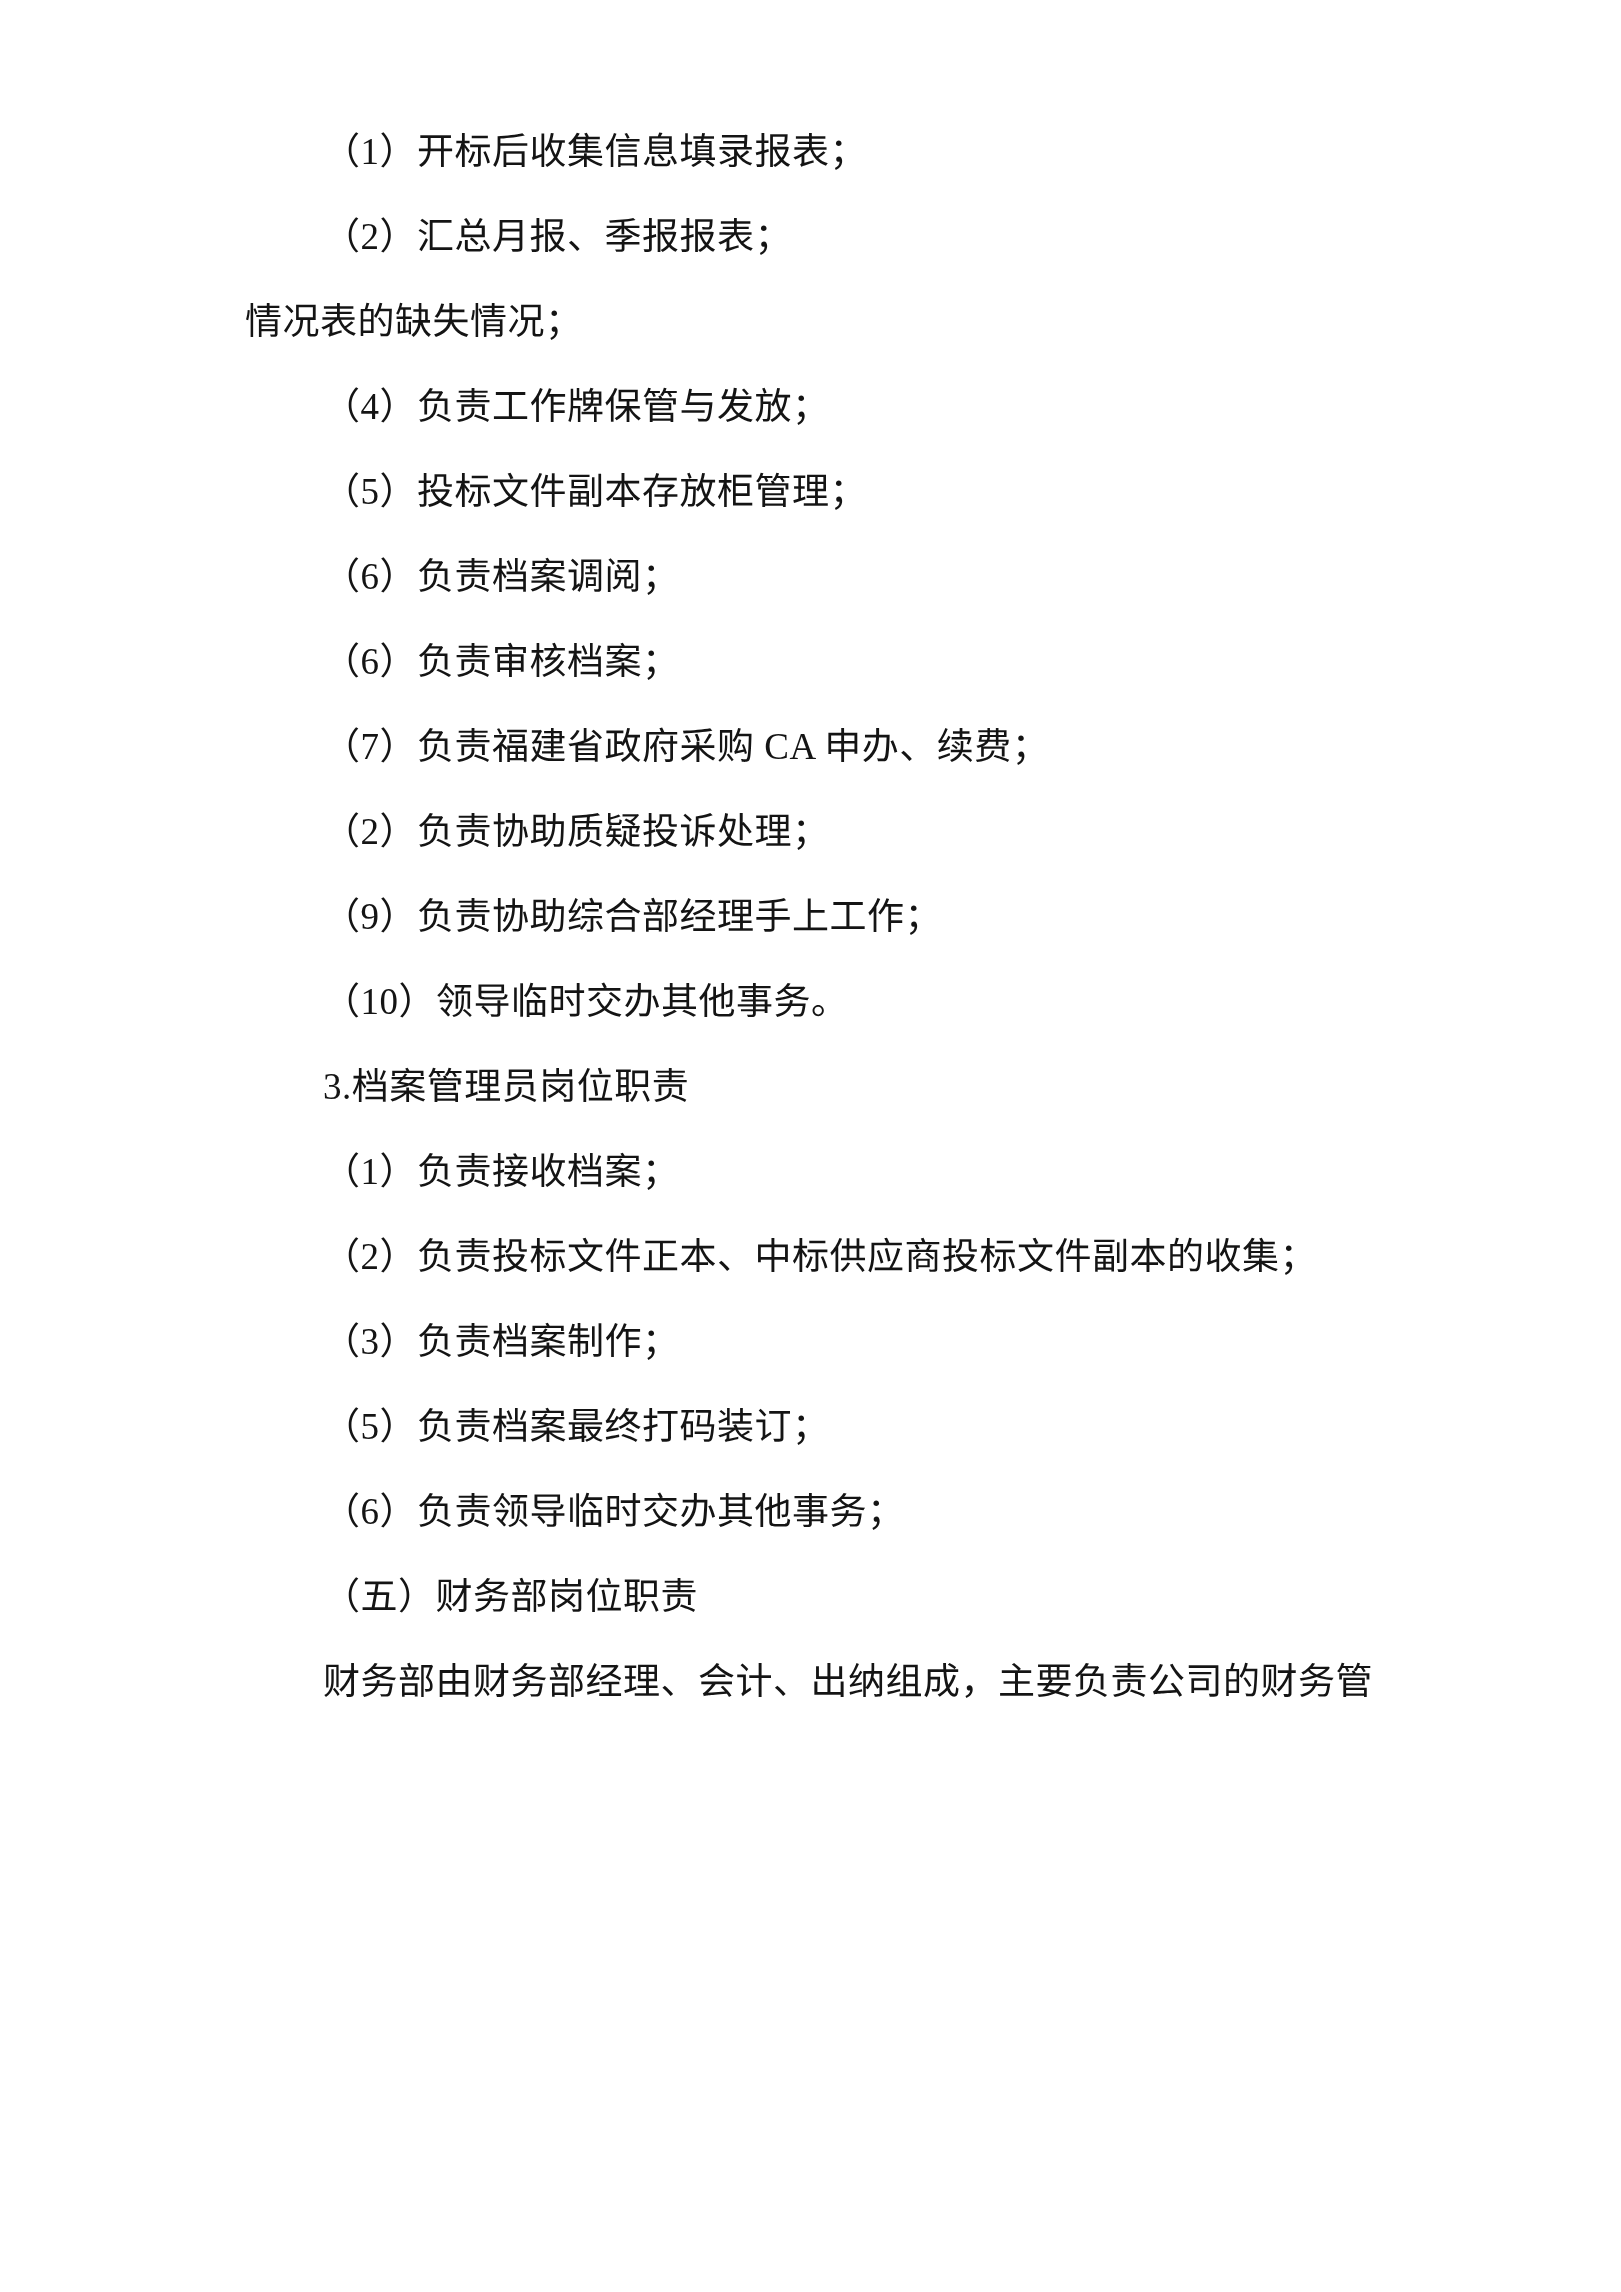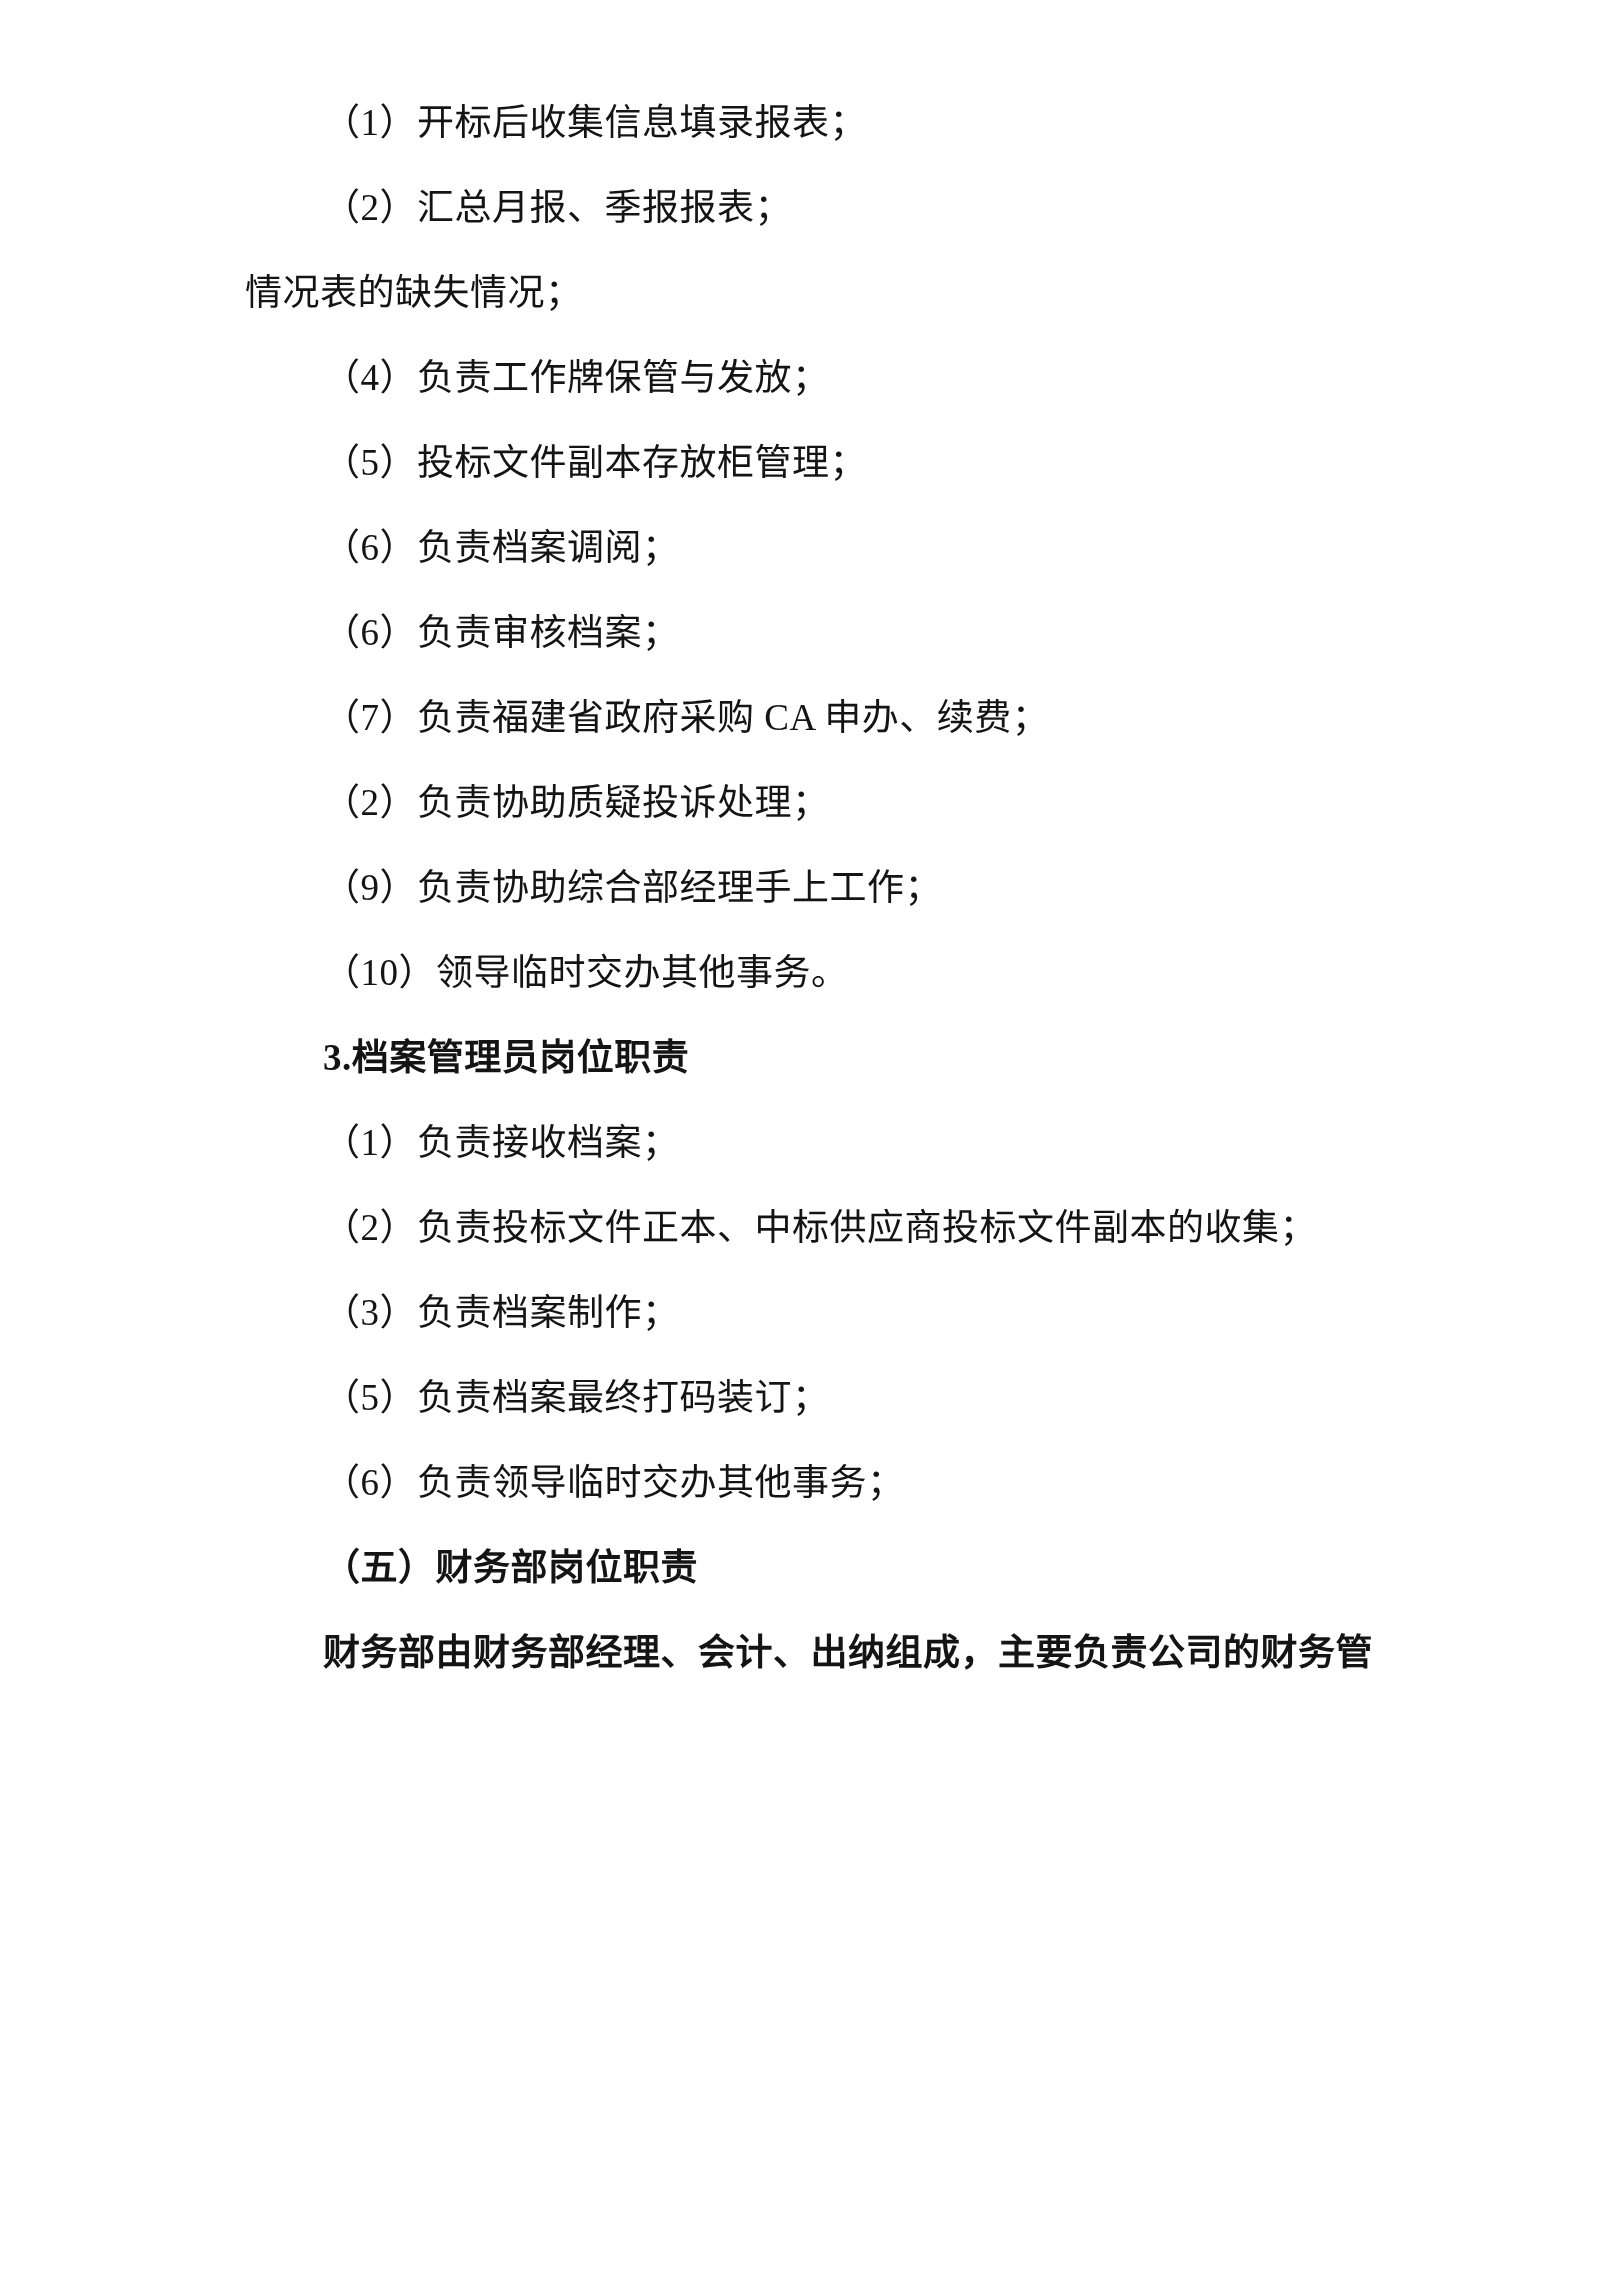--- a/index.html
+++ b/index.html
@@ -7,38 +7,38 @@
     margin: 0;
     padding: 0;
     background: #ffffff;
   }
   .page {
     position: relative;
     width: 1621px;
     height: 2293px;
     background: #ffffff;
     box-sizing: border-box;
-    padding: 80px 245px 0 245px;
+    padding: 109px 245px 0 245px;
     overflow: hidden;
   }
   .line {
     margin: 0;
     padding: 0;
     font-family: "Liberation Serif", "DejaVu Serif", serif;
     font-size: 37px;
     line-height: 85px;
     color: #141414;
     white-space: pre;
     letter-spacing: 0.5px;
   }
   .line.indent {
     text-indent: 78px;
   }
   .line.bold {
-    font-weight: 700;
+    font-weight: 400;
   }
 </style>
 </head>
 <body>
 
 <div class="page">
   <div class="content" id="doc-content" style="color: rgb(20, 20, 20);">
       <p class="line indent">（1）开标后收集信息填录报表；</p>
       <p class="line indent">（2）汇总月报、季报报表；</p>
       <p class="line">情况表的缺失情况；</p>

